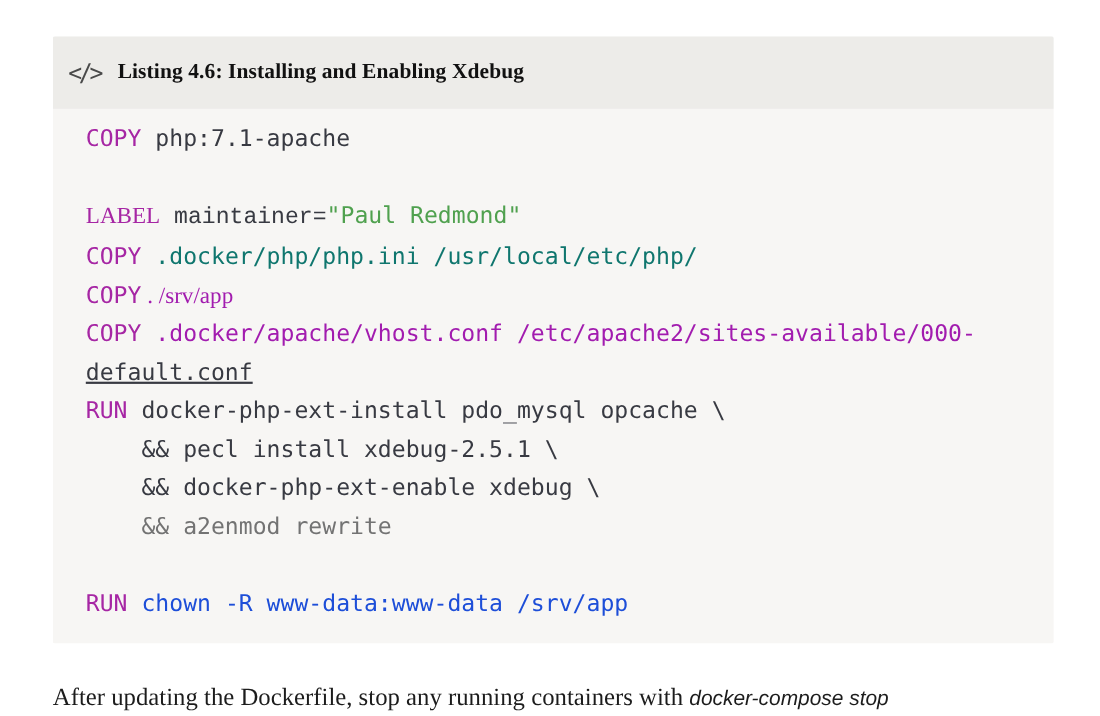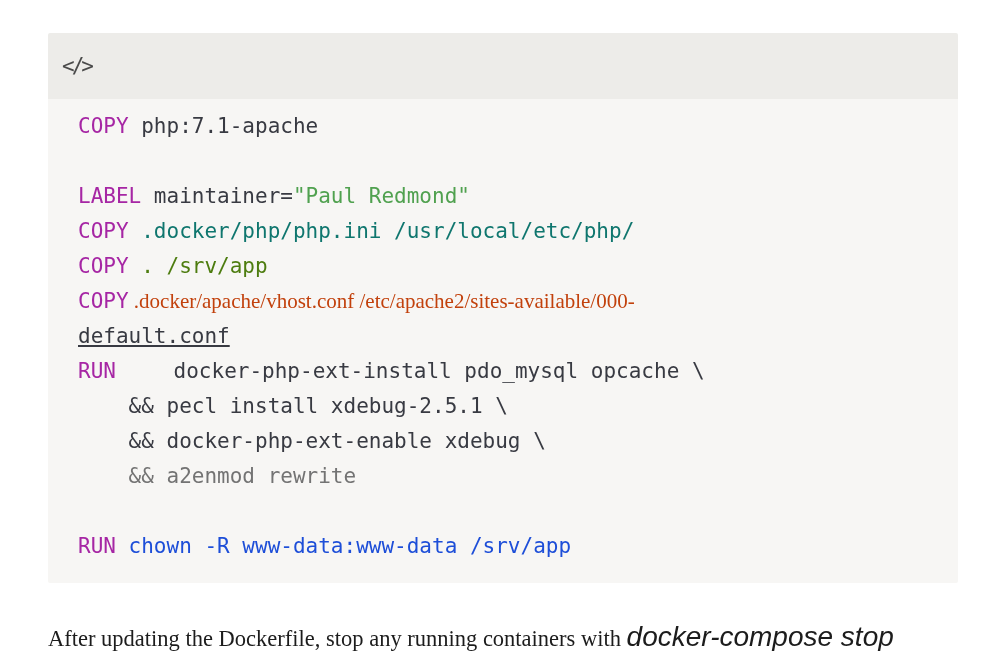--- a/index.html
+++ b/index.html
@@ -69,38 +69,39 @@
     margin: 0;
     font-family: "Liberation Serif", serif;
     font-size: 22.5px;
     line-height: 1.32;
     color: #1c1c1c;
   }
 
   .body-text em {
     font-family: "Liberation Sans", sans-serif;
     font-style: italic;
-    font-size: 28px;
+    font-size: 19px;
   }
 </style>
 </head>
 <body>
 
 <div class="listing">
   <div class="listing-header">
     <span class="code-icon">&lt;/&gt;</span>
+    <span class="listing-title">Listing 4.6: Installing and Enabling Xdebug</span>
   </div>
   <pre class="code-block"><span style="color: rgb(166, 38, 164);">COPY</span><span style="color: rgb(56, 58, 66); text-align: right;"> php:7.1-apache</span>
 
-<span style="color: rgb(166, 38, 164);">LABEL</span><span style="color: rgb(56, 58, 66);"> maintainer=</span><span style="color: rgb(80, 161, 79);">"Paul Redmond"</span>
+<span style="color: rgb(166, 38, 164); font-family: Liberation Serif, serif;">LABEL</span><span style="color: rgb(56, 58, 66); font-family: Liberation Mono, monospace;"> maintainer=</span><span style="color: rgb(80, 161, 79);">"Paul Redmond"</span>
 <span style="color: rgb(166, 38, 164);">COPY</span><span style="color: #0f766e;"> .docker/php/php.ini /usr/local/etc/php/</span>
-<span style="color: rgb(166, 38, 164);">COPY</span><span style="color: #4d7c0f;"> . /srv/app</span>
-<span style="color: rgb(166, 38, 164);">COPY</span><span style="color: #c2410c; font-family: Liberation Serif, serif;"> .docker/apache/vhost.conf /etc/apache2/sites-available/000-</span>
+<span style="color: rgb(166, 38, 164);">COPY</span><span style="color: #a21caf; font-family: Liberation Serif, serif;"> . /srv/app</span>
+<span style="color: rgb(166, 38, 164);">COPY</span><span style="color: #a21caf;"> .docker/apache/vhost.conf /etc/apache2/sites-available/000-</span>
 <span style="color: rgb(56, 58, 66); text-decoration: underline;">default.conf</span>
-<span style="color: rgb(166, 38, 164);">RUN</span><span style="color: rgb(56, 58, 66); padding-left: 45px;"> docker-php-ext-install pdo_mysql opcache \</span>
+<span style="color: rgb(166, 38, 164);">RUN</span><span style="color: rgb(56, 58, 66);"> docker-php-ext-install pdo_mysql opcache \</span>
 <span style="color: rgb(56, 58, 66); text-align: right;">    &amp;&amp; pecl install xdebug-2.5.1 \</span>
 <span style="color: rgb(56, 58, 66);">    &amp;&amp; docker-php-ext-enable xdebug \</span>
 <span style="color: #737373;">    &amp;&amp; a2enmod rewrite</span>
 
 <span style="color: rgb(166, 38, 164);">RUN</span><span style="color: #1d4ed8;"> chown -R www-data:www-data /srv/app</span></pre>
 </div>
 
 <p class="body-text"><span>After updating the Dockerfile, stop any running containers with </span><em>docker-compose stop</em></p>
 
 </body></html>

